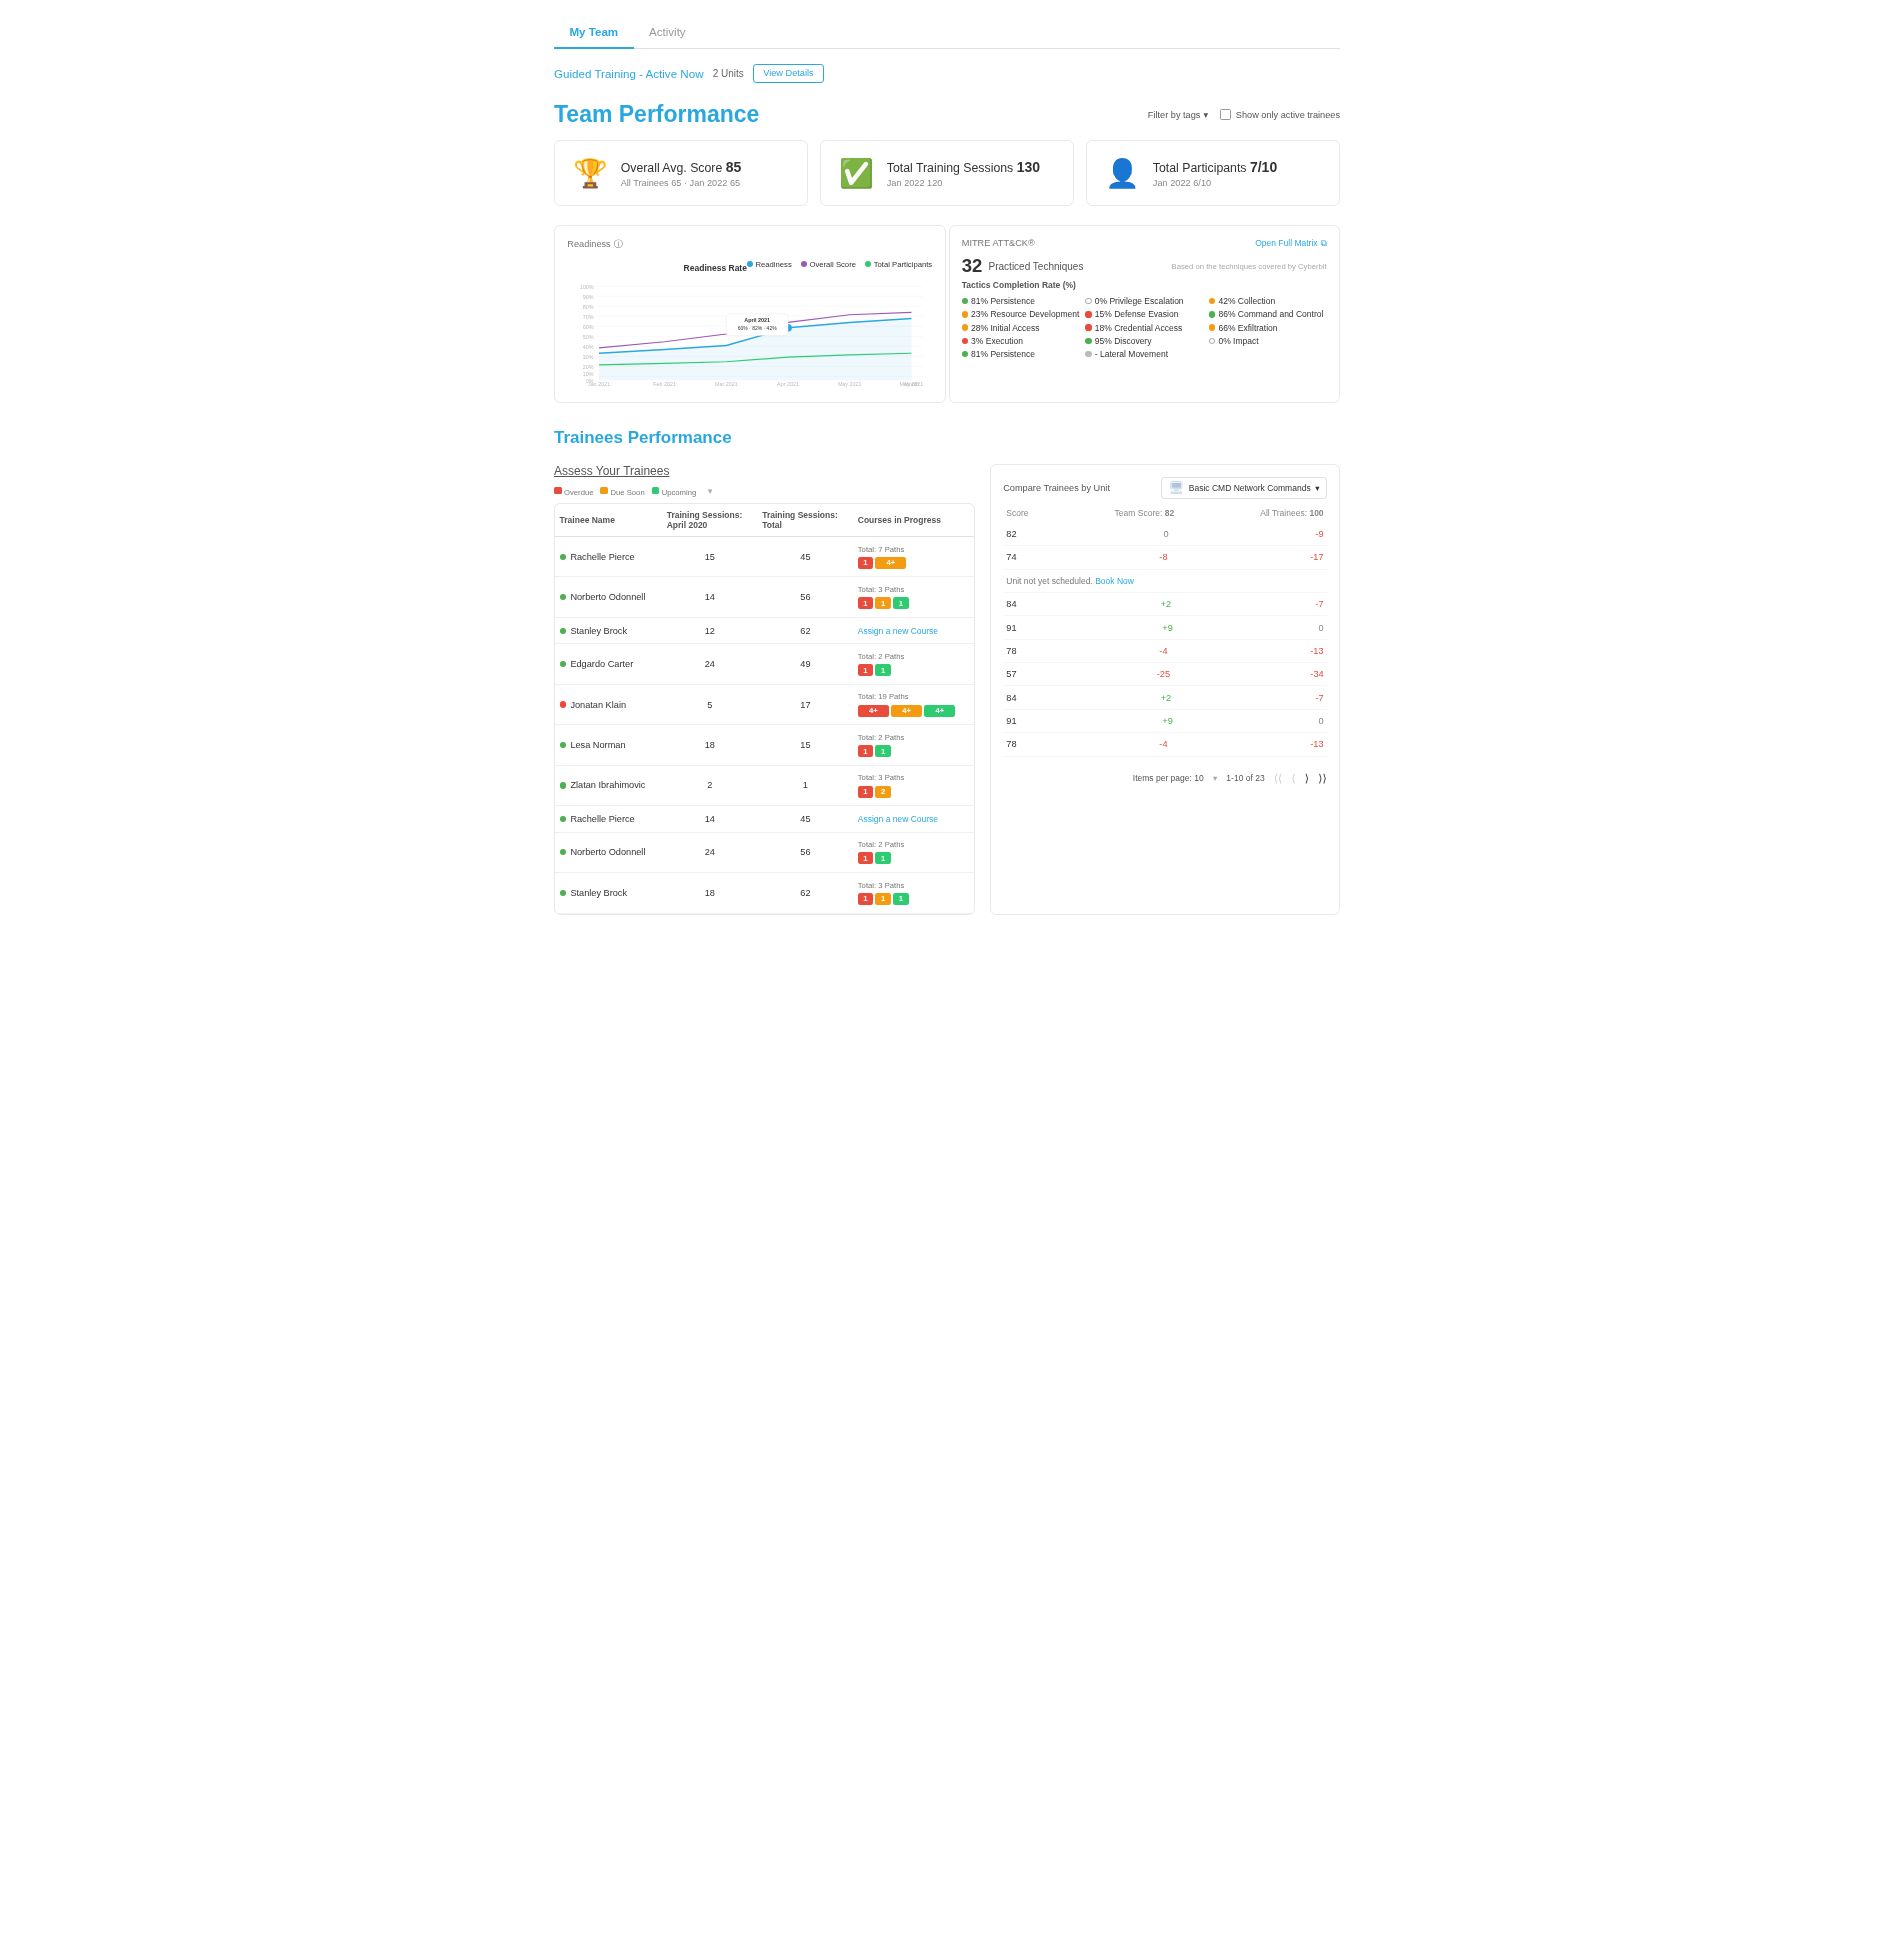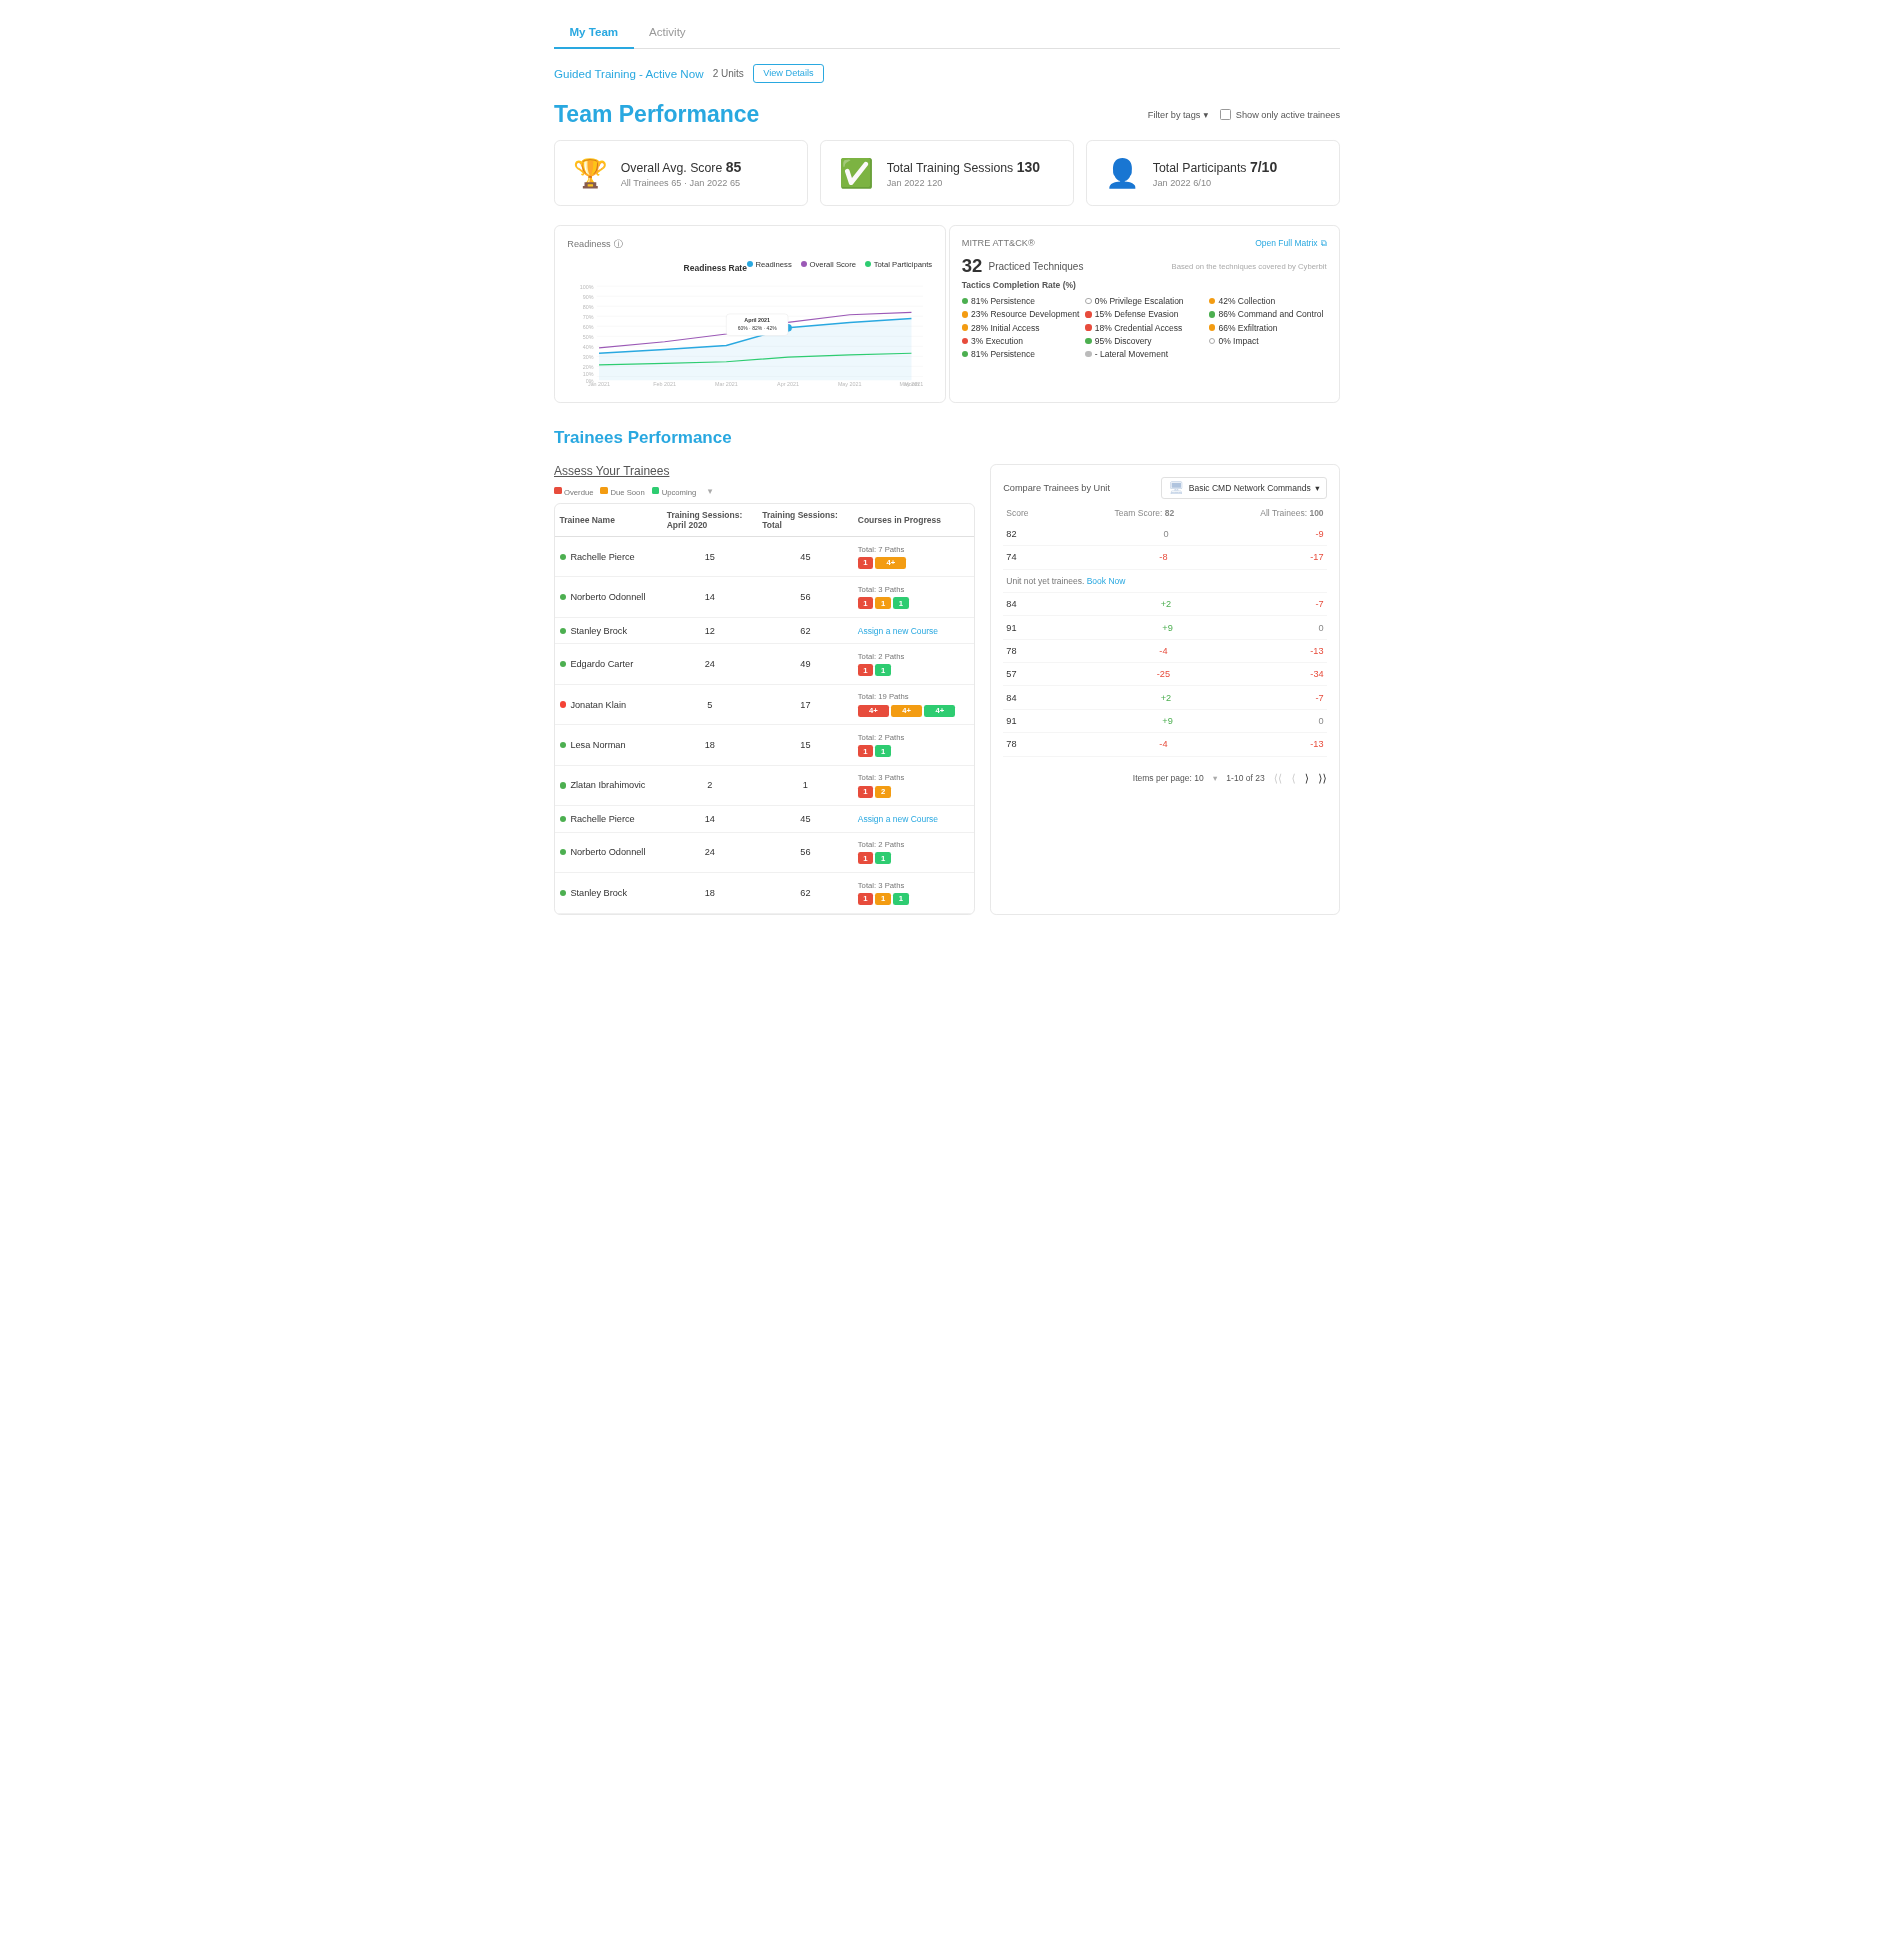--- a/index.html
+++ b/index.html
@@ -548,21 +548,21 @@
             <div class="compare-row">
       <span class="score-val">82</span>
       <span class="diff-zero">0</span>
       <span class="diff-neg">-9</span>
     </div>
             <div class="compare-row">
       <span class="score-val">74</span>
       <span class="diff-neg">-8</span>
       <span class="diff-neg">-17</span>
     </div>
-            <div class="book-now-row"><span>Unit not yet trainees.</span> <span class="book-now-link">Book Now</span></div>
+            <div class="book-now-row"><span>Unit not yet scheduled.</span> <span class="book-now-link">Book Now</span></div>
             <div class="compare-row">
       <span class="score-val">84</span>
       <span class="diff-pos">+2</span>
       <span class="diff-neg">-7</span>
     </div>
             <div class="compare-row">
       <span class="score-val">91</span>
       <span class="diff-pos">+9</span>
       <span class="diff-zero">0</span>
     </div>

